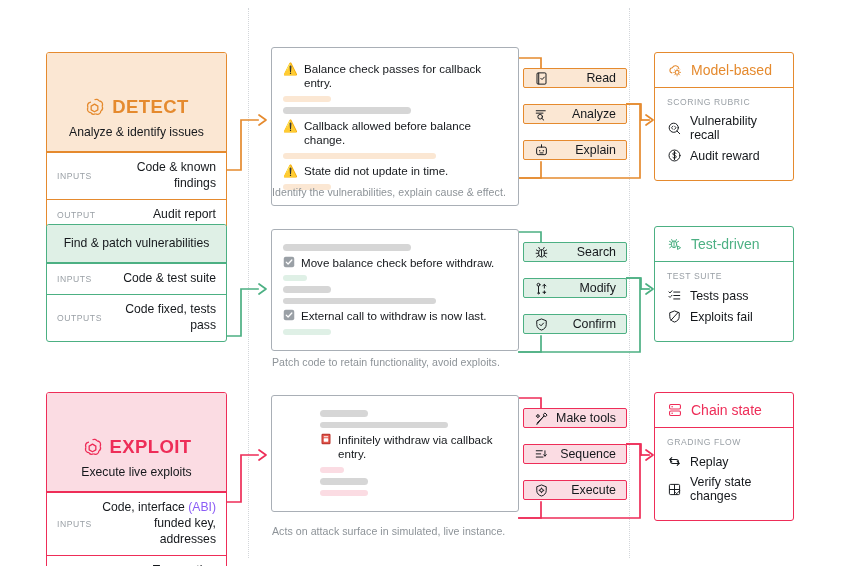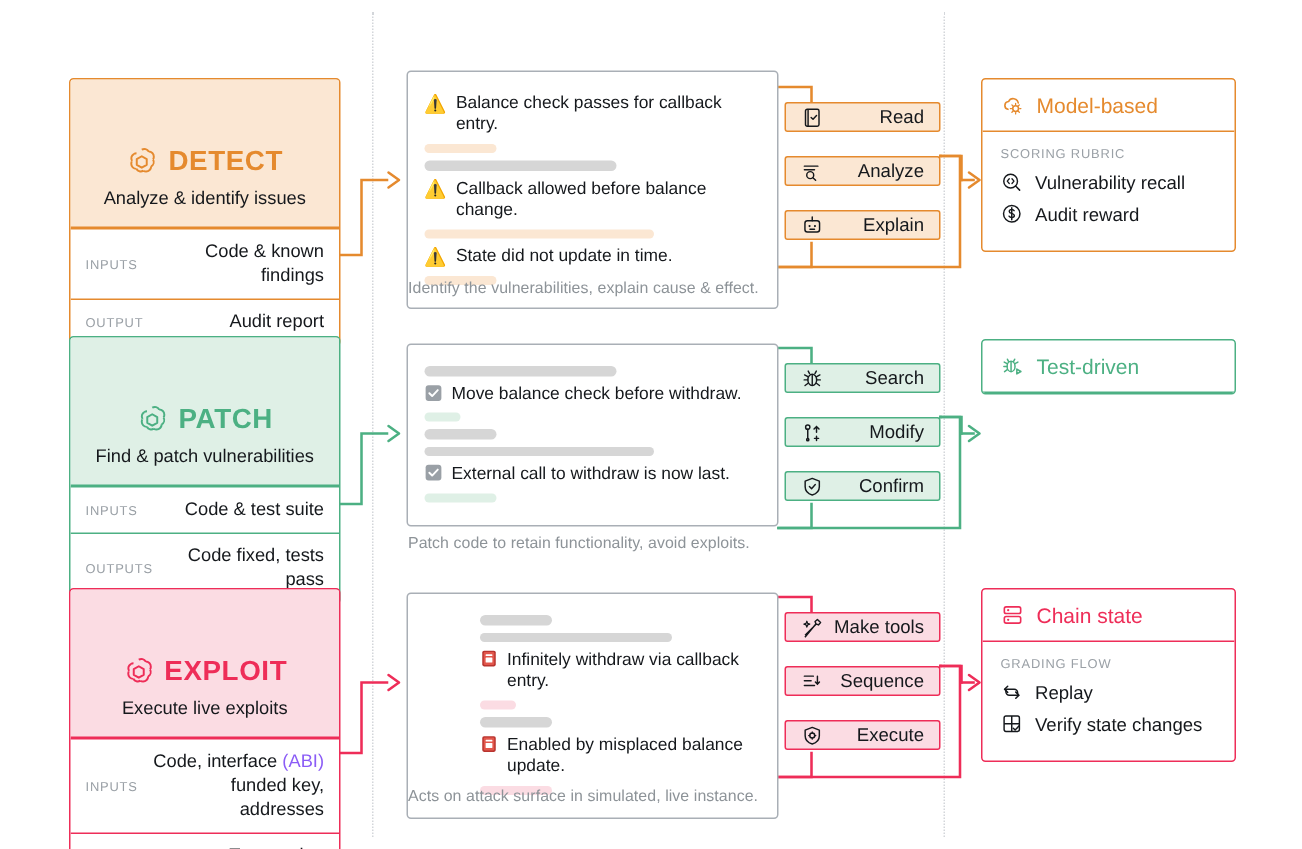--- a/index.html
+++ b/index.html
@@ -75,21 +75,21 @@
   .chip{
     position:absolute;width:104px;height:20px;box-sizing:border-box;
     border:1.3px solid var(--c);background:var(--tint);border-radius:2px;
     display:flex;align-items:center;padding:0 10px;
   }
   .chip .ci{flex:0 0 auto;display:flex;align-items:center;}
   .chip .cl{flex:1;text-align:right;font-size:12.4px;color:#15181c;}
 
   
   .grade-card{
-    position:absolute;left:654px;width:170px;
+    position:absolute;left:654px;width:140px;
     border:1.6px solid var(--c);border-radius:3px;background:#fff;
     box-sizing:border-box;overflow:hidden;
   }
   .grade-head{
     display:flex;align-items:center;gap:8px;padding:9px 12px;
     border-bottom:1.2px solid var(--c);
   }
   .grade-head .gt{font-size:14px;color:var(--c);font-weight:400;}
   .grade-body{padding:9px 12px 11px;}
   .grade-kicker{
@@ -253,29 +253,20 @@
                 <path d="M12.1 7.3c-.5-.8-1.3-1.1-2.2-1.1-1.2 0-2.1.7-2.1 1.7 0 2.4 4.5 1.2 4.5 3.7 0 1.1-1 1.8-2.3 1.8-1 0-1.9-.4-2.4-1.2"></path>
                 <path d="M10 4.6v10.8"></path>
               </svg>
             </span>
       <span class="gl">Audit reward</span>
     </div>
     </div>
       </div>
       <div class="mode-card" style="--c: #4CB083; --tint: #DFF0E6; top: 224px;">
     <div class="mode-banner">
-      <div class="mode-title-row">
-        <span>
-              <svg width="21" height="21" viewBox="0 0 24 24" fill="none" stroke="#4CB083" stroke-width="1.5" stroke-linejoin="round">
-                <path d="M12 3.2c1.9-1.1 4.2-.5 5.3 1.4M17.3 4.6c2.2 0 3.9 1.8 3.9 3.9 0 .8-.2 1.5-.6 2.1M20.6 10.6c1.1 1.9.4 4.2-1.4 5.3M19.2 15.9c0 2.2-1.8 3.9-3.9 3.9-.8 0-1.5-.2-2.1-.6M13.2 19.2c-1.9 1.1-4.2.4-5.3-1.4M7.9 17.8c-2.2 0-3.9-1.8-3.9-3.9 0-.8.2-1.5.6-2.1M4.6 11.8C3.5 9.9 4.1 7.6 6 6.5M6 6.5c.6-.4 1.3-.6 2-.6"></path>
-                <path d="M12 8.2 15.8 10.4v4.3L12 16.9l-3.8-2.2v-4.3z"></path>
-              </svg>
-            </span>
-        <span class="mode-title">PATCH</span>
-      </div>
       <div class="mode-sub">Find &amp; patch vulnerabilities</div>
     </div>
     <div class="io-row">
       <span class="io-label">INPUTS</span>
       <span class="io-val">Code &amp; test suite</span>
     </div>
         <div class="io-row">
       <span class="io-label">OUTPUTS</span>
       <span class="io-val">Code fixed, tests pass</span>
     </div>
@@ -339,20 +330,42 @@
       <div class="grade-card" style="--c: #4CB083; top: 226px;">
     <div class="grade-head">
       <span>
             <svg width="16" height="16" viewBox="0 0 20 20" fill="none" stroke="#4CB083" stroke-width="1.25" stroke-linecap="round">
               <ellipse cx="8.8" cy="10.4" rx="3.3" ry="4.3"></ellipse>
               <path d="M5.5 8 3.1 6.7M12.1 8l2.4-1.3M5.5 10.4H2.8M5.6 13.1 3.4 14.7M6.8 6.3 5.8 4.4M10.8 6.3l1-1.9M8.8 6.6v7.6"></path>
               <path d="M13.6 12.6l3.4 2-3.4 2z" stroke-linejoin="round"></path>
             </svg>
           </span>
       <span class="gt">Test-driven</span>
+    </div>
+    <div class="grade-body">
+      <div class="grade-kicker">TEST SUITE</div>
+      <div class="grade-item">
+      <span>
+              <svg width="15" height="15" viewBox="0 0 20 20" fill="none" stroke="#15181c" stroke-width="1.3" stroke-linecap="round" stroke-linejoin="round">
+                <path d="M9 5.4h8M9 10h8M9 14.6h8"></path>
+                <path d="M2.6 5.2 4 6.6 6.6 3.7"></path>
+                <path d="M2.6 11.2 4 12.6 6.6 9.7" stroke-dasharray="2.2 1.6"></path>
+              </svg>
+            </span>
+      <span class="gl">Tests pass</span>
+    </div>
+          <div class="grade-item">
+      <span>
+              <svg width="15" height="15" viewBox="0 0 20 20" fill="none" stroke="#15181c" stroke-width="1.3" stroke-linejoin="round">
+                <path d="M10 2.6 16.3 5v5.1c0 3.6-2.6 6.3-6.3 7.3-3.7-1-6.3-3.7-6.3-7.3V5z"></path>
+                <path d="M5.3 15 15 4.3" stroke-linecap="round"></path>
+              </svg>
+            </span>
+      <span class="gl">Exploits fail</span>
+    </div>
     </div>
       </div>
       <div class="mode-card" style="--c: #EE2D58; --tint: #FBDCE3; top: 392px;">
     <div class="mode-banner">
       <div class="mode-title-row">
         <span>
               <svg width="21" height="21" viewBox="0 0 24 24" fill="none" stroke="#EE2D58" stroke-width="1.5" stroke-linejoin="round">
                 <path d="M12 3.2c1.9-1.1 4.2-.5 5.3 1.4M17.3 4.6c2.2 0 3.9 1.8 3.9 3.9 0 .8-.2 1.5-.6 2.1M20.6 10.6c1.1 1.9.4 4.2-1.4 5.3M19.2 15.9c0 2.2-1.8 3.9-3.9 3.9-.8 0-1.5-.2-2.1-.6M13.2 19.2c-1.9 1.1-4.2.4-5.3-1.4M7.9 17.8c-2.2 0-3.9-1.8-3.9-3.9 0-.8.2-1.5.6-2.1M4.6 11.8C3.5 9.9 4.1 7.6 6 6.5M6 6.5c.6-.4 1.3-.6 2-.6"></path>
                 <path d="M12 8.2 15.8 10.4v4.3L12 16.9l-3.8-2.2v-4.3z"></path>
               </svg>
@@ -379,31 +392,20 @@
               <rect x="2" y="1" width="12" height="14" rx="1.6" fill="#B9342F"></rect>
               <rect x="3.3" y="2.3" width="9.4" height="11.4" rx="1" fill="#E2574C"></rect>
               <rect x="5" y="4.2" width="6" height="1.6" rx=".5" fill="#fff"></rect>
               <rect x="5" y="7" width="6" height="4.6" rx=".6" fill="#fff"></rect>
             </svg>
           </span>
         <span class="tx">Infinitely withdraw via callback entry.</span>
       </div>
         <div class="bar" style="width:24px;background:#FBDCE3"></div>
         <div class="bar" style="width:48px;background:#D6D6D6"></div>
-        <div class="line-item">
-        <span class="gl">
-            <svg width="12" height="12" viewBox="0 0 16 16">
-              <rect x="2" y="1" width="12" height="14" rx="1.6" fill="#B9342F"></rect>
-              <rect x="3.3" y="2.3" width="9.4" height="11.4" rx="1" fill="#E2574C"></rect>
-              <rect x="5" y="4.2" width="6" height="1.6" rx=".5" fill="#fff"></rect>
-              <rect x="5" y="7" width="6" height="4.6" rx=".6" fill="#fff"></rect>
-            </svg>
-          </span>
-        <span class="tx">Enabled by misplaced balance update.</span>
-      </div>
         <div class="bar" style="width:48px;background:#FBDCE3"></div>
       </div>
       <div class="caption" style="left: 272px; top: 525px;">Acts on attack surface in simulated, live instance.</div>
       <div class="chip" style="--c: #EE2D58; --tint: #FBDCE3; left: 523px; top: 408px;">
         <span class="ci">
           <svg width="15" height="15" viewBox="0 0 20 20" fill="none" stroke="#15181c" stroke-width="1.3" stroke-linejoin="round">
             <path d="M3.6 16.6 13.4 6.8l-.9-2.3 2.1-1.9 2.8 2.8-1.9 2.1-2.3-.9L3.5 18.4"></path>
             <path d="M5.2 4.2l.7 1.9 1.9.7-1.9.7-.7 1.9-.7-1.9-1.9-.7 1.9-.7z" stroke-width="1.1"></path>
           </svg>
         </span>

